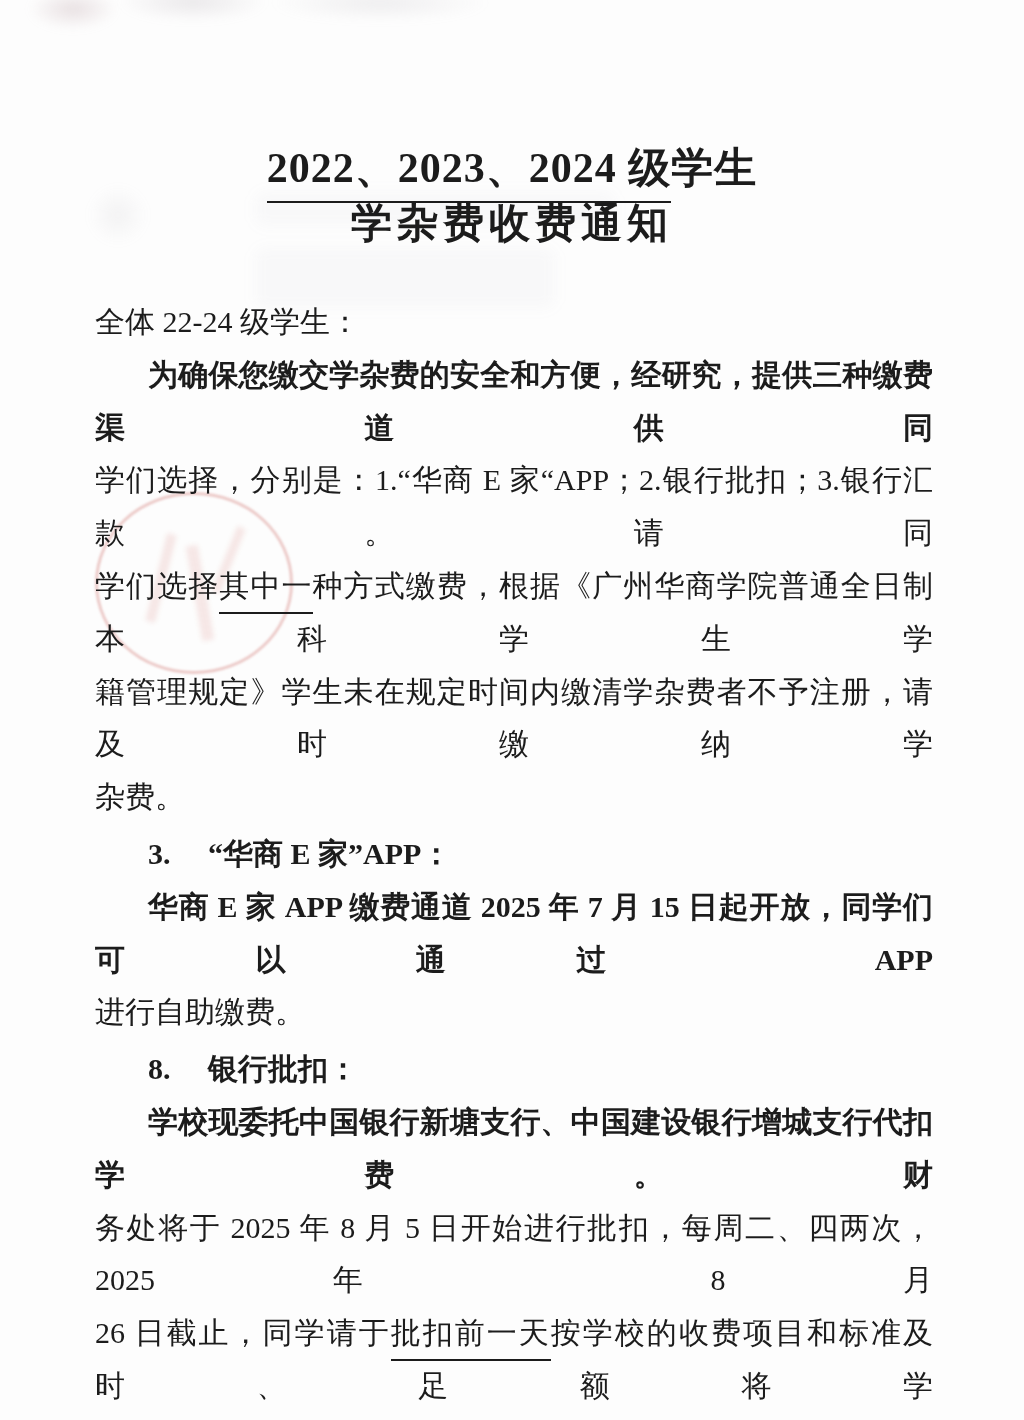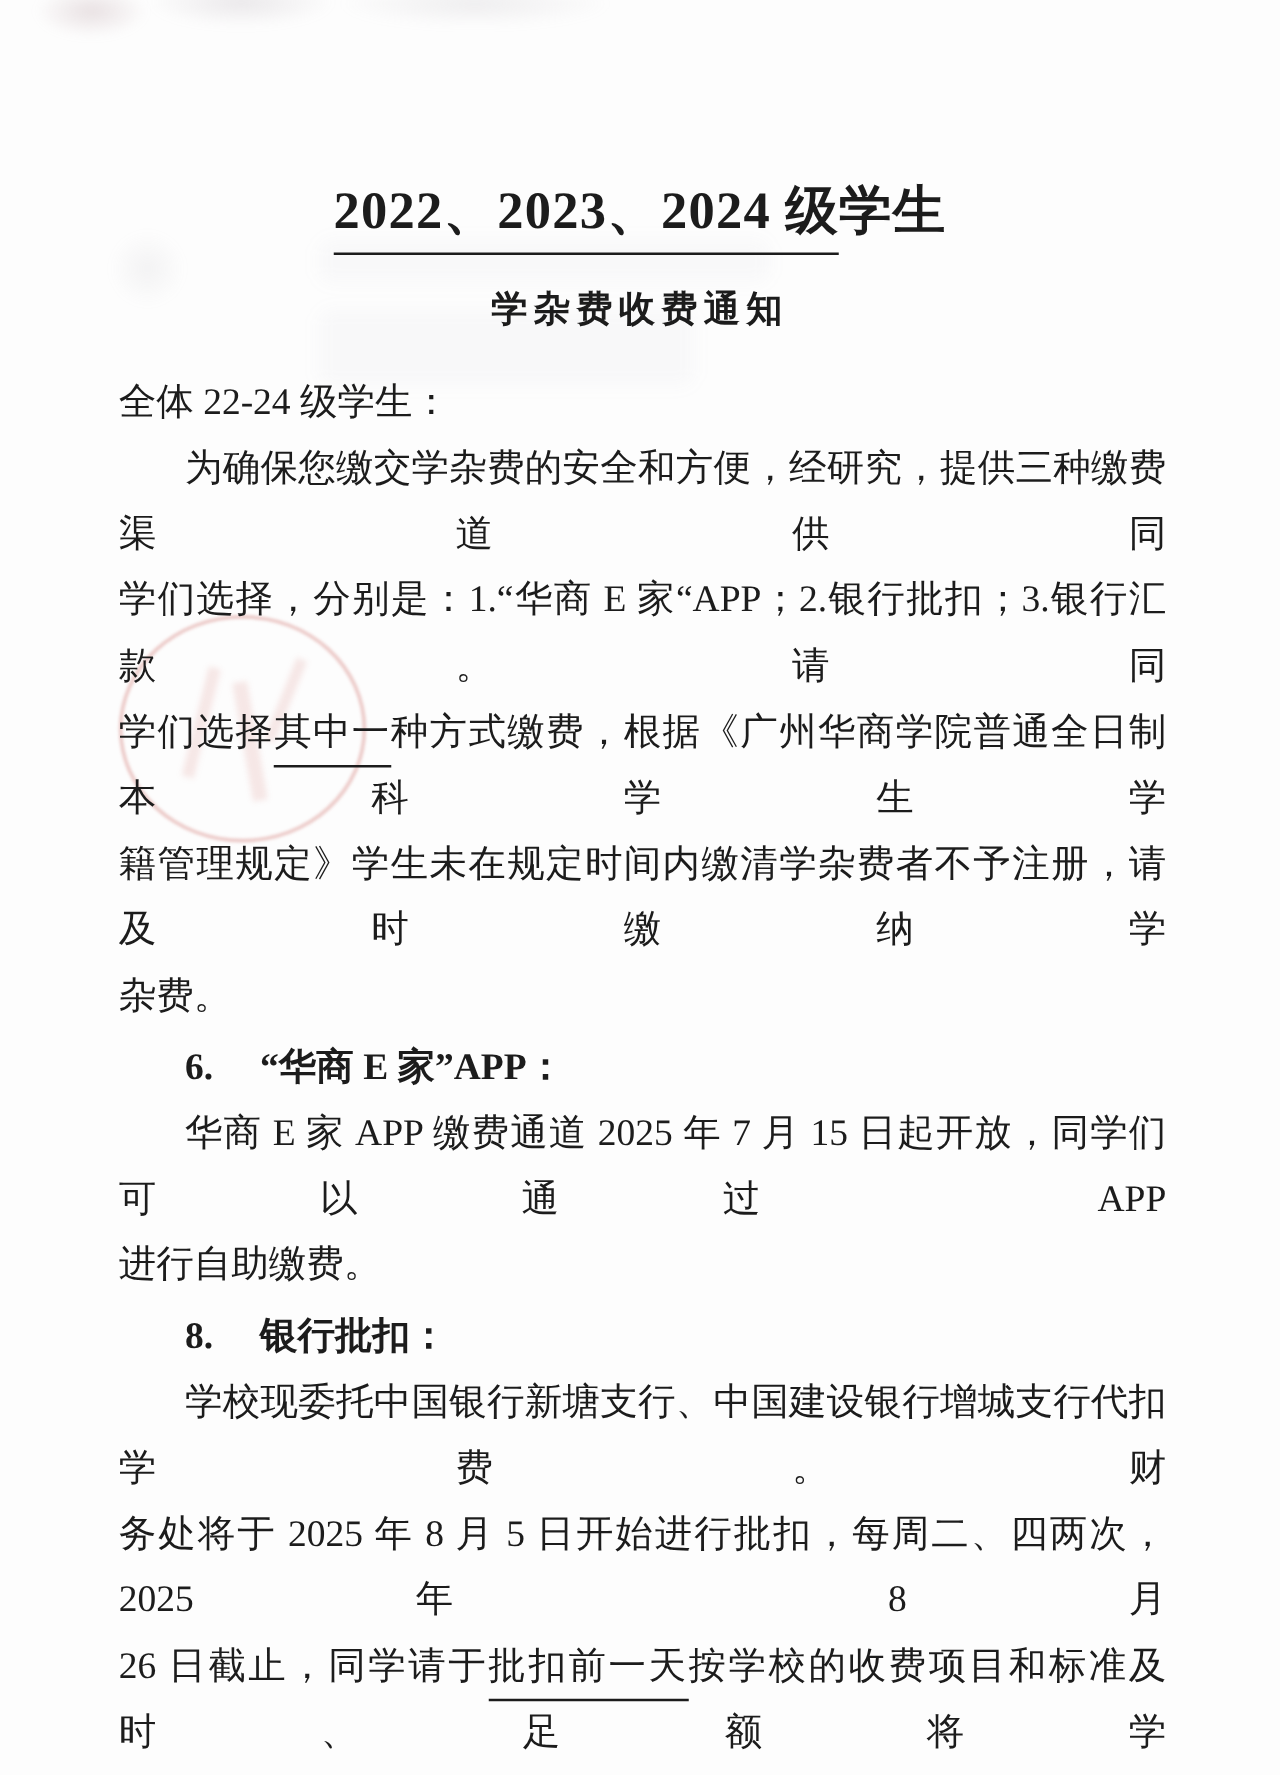--- a/index.html
+++ b/index.html
@@ -61,37 +61,37 @@
   
   .title-block{
     position:absolute;
     left:0;top:140px;width:1024px;
     text-align:center;
     color:var(--ink);
     font-weight:bold;
   }
   .title-line1{font-size:42px;letter-spacing:1px;}
   .title-line1 .u{border-bottom:3px solid var(--ink);padding-bottom:5px;}
-  .title-line2{margin-top:32px;font-size:29px;letter-spacing:5px;}
+  .title-line2{font-size:41px;letter-spacing:5px;}
   
   .doc-body{
     position:absolute;
     left:95px;top:296px;
     width:838px;
     color:var(--ink);
     font-size:30px;
   }
   .line{
     line-height:52.8px;
     min-height:52.8px;
     white-space:normal;
   }
   .line.justify{text-align:justify;text-align-last:justify;}
   .line.left{text-align:right;text-align-last:left;}
-  .line.indent{text-indent:53px;}
+  .line.indent{text-indent:53px;font-weight:bold;}
   .line.bold, .seg.bold{font-weight:bold;}
   .line.heading{margin-top:4px;}
   .seg.u{border-bottom:2px solid var(--ink);padding-bottom:10px;}
 </style>
 </head>
 <body>
 
 <div class="page">
 
   <div class="smudge s1"></div>
@@ -113,21 +113,21 @@
     <div class="title-line2">学杂费收费通知</div>
   </div>
 
   <div class="doc-body">
       <div class="line left"><span class="seg">全体 22-24 级学生：</span></div>
       <div class="line justify indent"><span class="seg">为确保您缴交学杂费的安全和方便，经研究，提供三种缴费渠道供同</span></div>
       <div class="line justify"><span class="seg">学们选择，分别是：1.“华商 E 家“APP；2.银行批扣；3.银行汇款。请同</span></div>
       <div class="line justify"><span class="seg">学们选择</span><span class="seg u">其中一</span><span class="seg">种方式缴费，根据《广州华商学院普通全日制本科学生学</span></div>
       <div class="line justify"><span class="seg">籍管理规定》学生未在规定时间内缴清学杂费者不予注册，请及时缴纳学</span></div>
       <div class="line left"><span class="seg">杂费。</span></div>
-      <div class="line left indent bold heading"><span class="seg">6.　 “华商 E 家”APP：</span></div>
+      <div class="line left indent bold heading"><span class="seg">3.　 “华商 E 家”APP：</span></div>
       <div class="line justify indent"><span class="seg">华商 E 家 APP 缴费通道 2025 年 7 月 15 日起开放，同学们可以通过 APP</span></div>
       <div class="line left"><span class="seg">进行自助缴费。</span></div>
       <div class="line left indent bold heading"><span class="seg">8.　 银行批扣：</span></div>
       <div class="line justify indent"><span class="seg">学校现委托中国银行新塘支行、中国建设银行增城支行代扣学费。财</span></div>
       <div class="line justify"><span class="seg">务处将于 2025 年 8 月 5 日开始进行批扣，每周二、四两次，2025 年 8 月</span></div>
       <div class="line justify"><span class="seg">26 日截止，同学请于</span><span class="seg u">批扣前一天</span><span class="seg">按学校的收费项目和标准及时、足额将学</span></div>
       <div class="line justify"></div>
     </div>
 
 </div>

